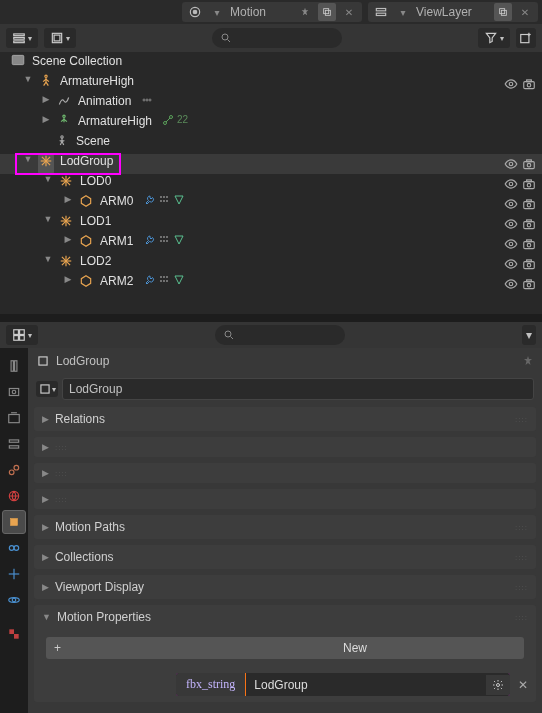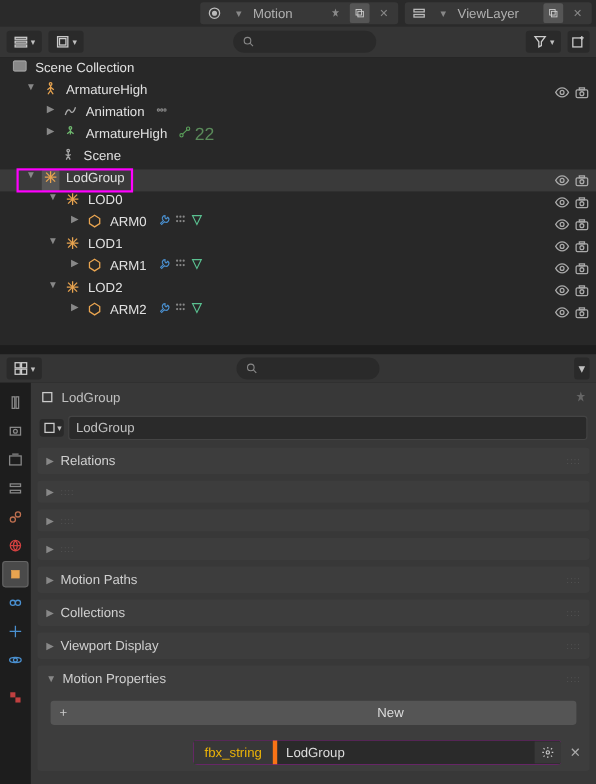--- a/index.html
+++ b/index.html
@@ -29,21 +29,21 @@
   .tree-icon { width: 16px; display: inline-flex; justify-content: center; font-size: 12px; }
   .tree-label { color: #e0e0e0; flex: 0 0 auto; padding-left: 2px; }
   .tree-right { margin-left: auto; display: flex; gap: 4px; align-items: center; }
   .tree-extras { display: flex; gap: 3px; margin-left: 6px; }
   .ic-armature { color: #e8a450; }
   .ic-empty { color: #e8a450; }
   .ic-mesh { color: #e8a450; }
   .ic-sub-arm { color: #b0b0b0; }
   .ic-eye { color: #aaa; }
   .ic-camera { color: #aaa; }
-  .count-badge { color: #5a8a5a; font-size: 16px; }
+  .count-badge { color: #5a8a5a; font-size: 10px; }
   
   .highlight-box { position: relative; }
   .highlight-box::before { content:''; position:absolute; left:15px; right:auto; width:102px; top:-1px; bottom:-1px; border:2px solid #ff00ff; pointer-events:none; }
   
   
   .panel-sep { height: 8px; background: #1d1d1d; }
   
   
   .props-toolbar { display: flex; align-items: center; background: #353535; height: 26px; padding: 2px 6px; gap: 6px; }
   
@@ -66,21 +66,21 @@
   .panel-drag { color: #555; font-size: 8px; letter-spacing: 1px; }
   .panel-body { padding: 6px 8px; }
   
   .new-btn { background: #555; border-radius: 3px; text-align: center; padding: 4px; color: #ddd; margin: 2px 4px; display: flex; align-items: center; }
   .new-btn .plus { margin-right: auto; padding-left: 4px; color: #ccc; }
   .new-btn .label { margin: 0 auto; }
   
   .custom-prop-row { display: flex; align-items: center; gap: 6px; margin: 6px 0 0; padding: 0 6px 6px; position: relative; }
   .custom-prop-inner { flex: 1; display: flex; background: #2a2a2a; border-radius: 3px; overflow: hidden; align-items: center; position: relative; }
   .custom-prop-inner::before { content:''; position:absolute; inset:-2px; border: 2px solid #ff00ff; border-radius: 4px; pointer-events: none; }
-  .prop-key { padding: 4px 10px; color: #eab308; background: #383838; border-right: 4px solid #f97316; }
+  .prop-key { padding: 4px 10px; color: #c4b5fd; background: #383838; border-right: 1px solid #f97316; font-family: Liberation Serif, serif; }
   .prop-val { flex: 1; padding: 4px 8px; color: #ddd; }
   .gear { padding: 4px 6px; color: #ccc; background: #383838; }
   .close-x { color: #aaa; padding: 0 2px; cursor: pointer; }
   
   svg { display: block; }
 </style>
 </head>
 <body>
 
 <div class="header">

